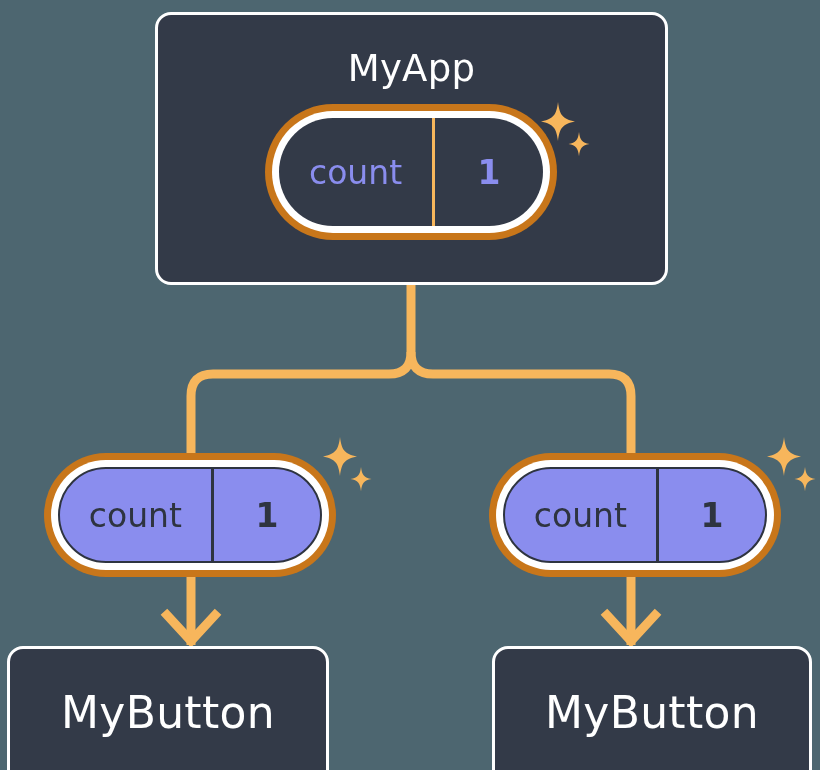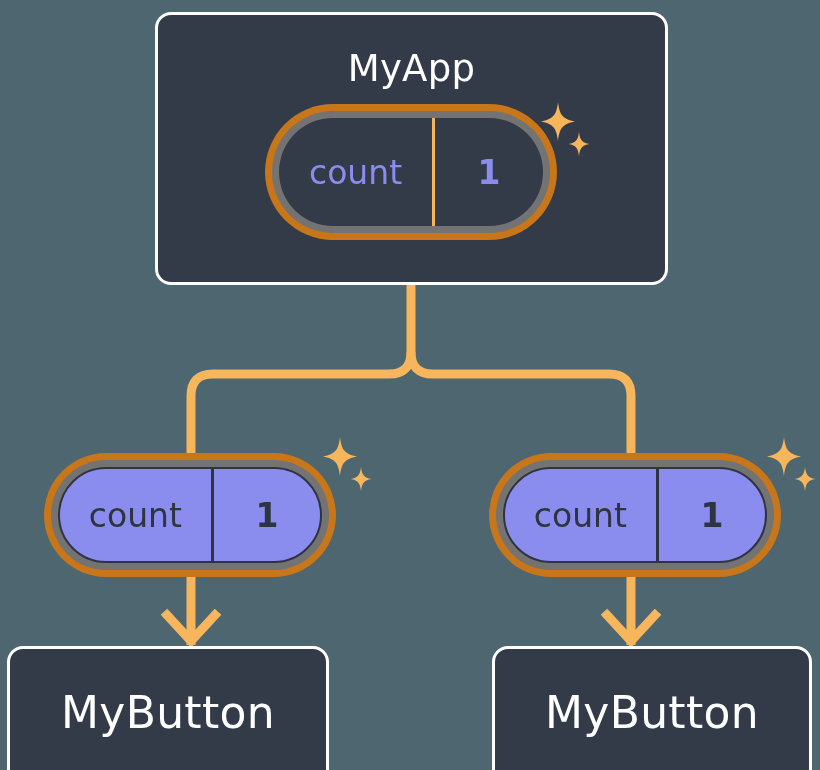--- a/index.html
+++ b/index.html
@@ -90,21 +90,21 @@
     z-index: 3;
     box-sizing: border-box;
     border-radius: 999px;
     background: #c8761a;              
     padding: 7px;
     display: flex;
   }
   .pill-mid {
     box-sizing: border-box;
     border-radius: 999px;
-    background: #737373;              
+    background: #ffffff;              
     padding: 7px;
     display: flex;
     flex: 1;
     text-align: center;
   }
   .pill-inner {
     box-sizing: border-box;
     border-radius: 999px;
     display: flex;
     align-items: stretch;

